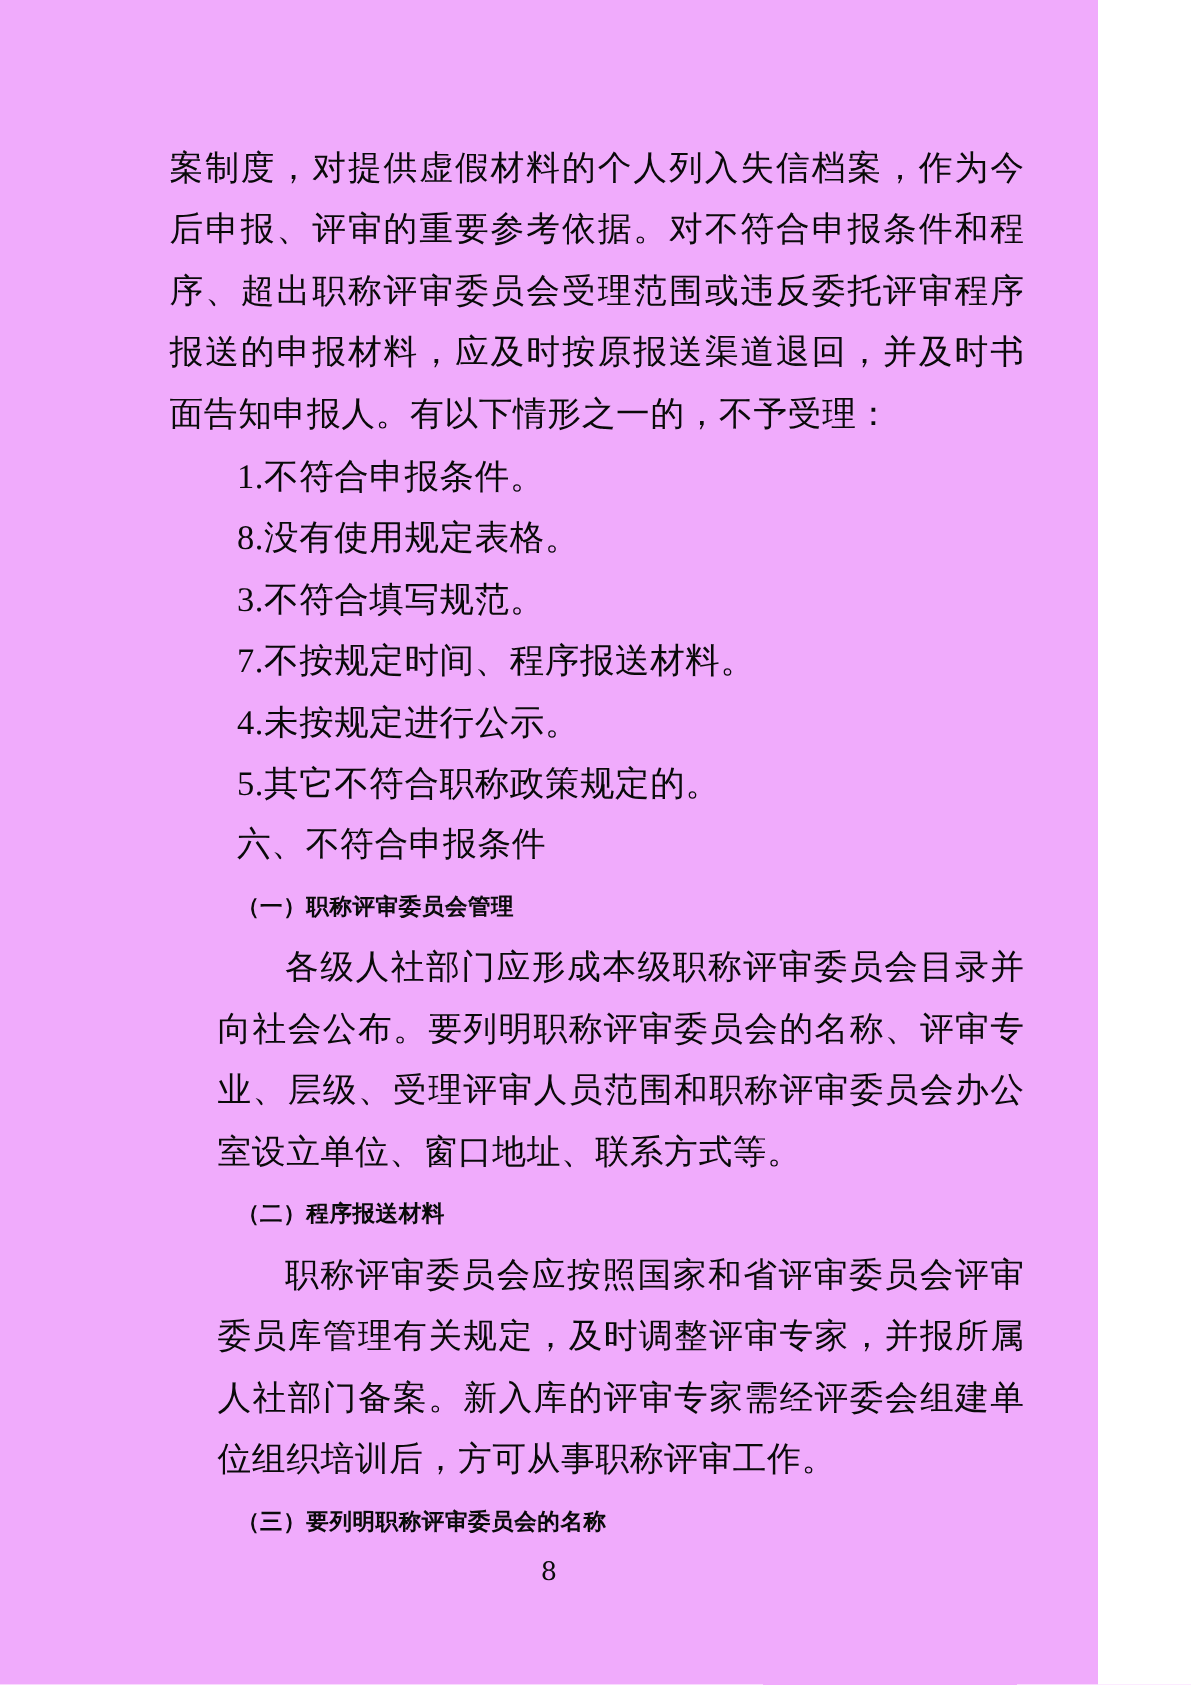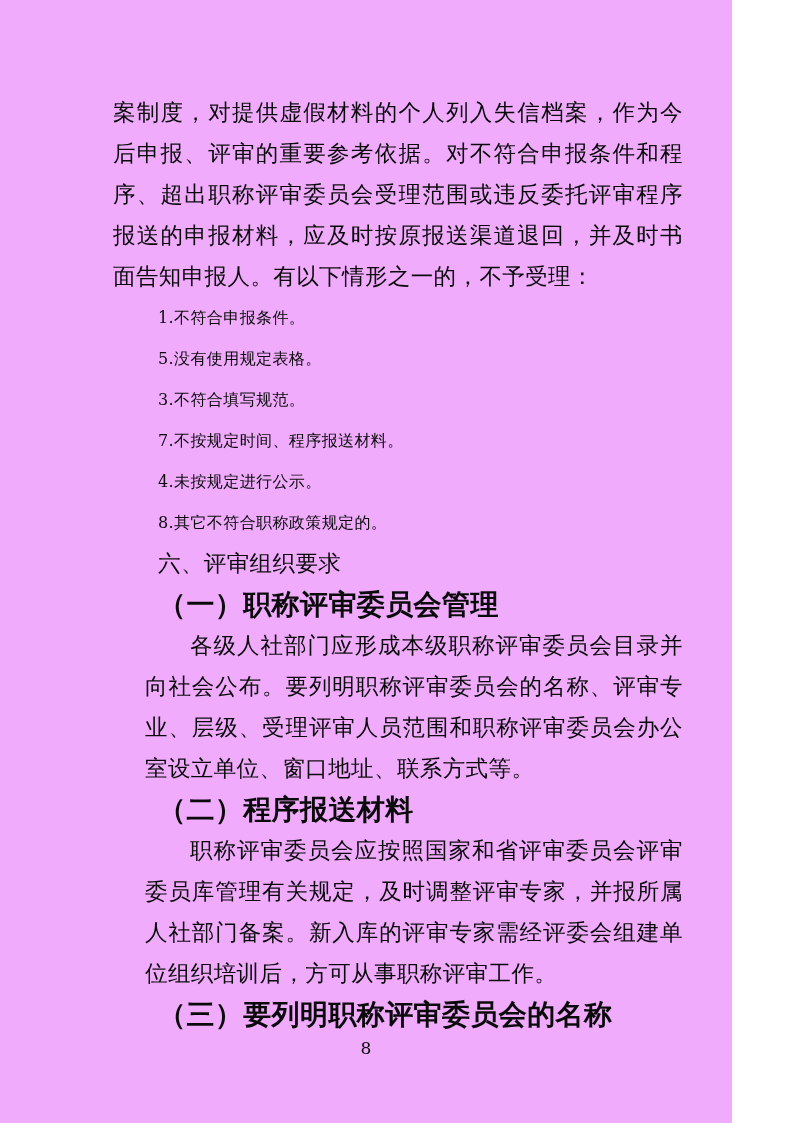--- a/index.html
+++ b/index.html
@@ -29,35 +29,36 @@
     letter-spacing: 0.4px;
     text-align: justify;
     text-justify: inter-ideograph;
     margin: 0;
   }
   .indent {
     text-indent: 45px;
     margin-left: 32px;
   }
   .list-item {
-    font-size: 16px;
+    font-size: 23px;
     line-height: 41px;
     letter-spacing: 0.4px;
     margin: 0;
     text-indent: 45px;
+    font-family: Liberation Serif, serif;
   }
   .heading {
     font-size: 22.5px;
     line-height: 41px;
     letter-spacing: 0.4px;
     margin: 0;
     text-indent: 45px;
   }
   .heading-bold {
-    font-size: 28px;
+    font-size: 15px;
     line-height: 41px;
     letter-spacing: 0.4px;
     margin: 0;
     text-indent: 45px;
     font-weight: bold;
     font-family: "DejaVu Sans", "Liberation Sans", sans-serif;
   }
   .page-number {
     position: absolute;
     left: 0;
@@ -71,27 +72,27 @@
 </style>
 </head>
 <body>
 
 <div class="page">
   <div class="content">
 
     <p class="para">案制度，对提供虚假材料的个人列入失信档案，作为今后申报、评审的重要参考依据。对不符合申报条件和程序、超出职称评审委员会受理范围或违反委托评审程序报送的申报材料，应及时按原报送渠道退回，并及时书面告知申报人。有以下情形之一的，不予受理：</p>
 
     <p class="list-item">1.不符合申报条件。</p>
-    <p class="list-item">5.没有使用规定表格。</p>
+    <p class="list-item">8.没有使用规定表格。</p>
     <p class="list-item">3.不符合填写规范。</p>
     <p class="list-item">7.不按规定时间、程序报送材料。</p>
     <p class="list-item">4.未按规定进行公示。</p>
-    <p class="list-item">8.其它不符合职称政策规定的。</p>
+    <p class="list-item">5.其它不符合职称政策规定的。</p>
 
-    <p class="heading">六、评审组织要求</p>
+    <p class="heading">六、不符合申报条件</p>
 
     <p class="heading-bold">（一）职称评审委员会管理</p>
     <p class="para indent">各级人社部门应形成本级职称评审委员会目录并向社会公布。要列明职称评审委员会的名称、评审专业、层级、受理评审人员范围和职称评审委员会办公室设立单位、窗口地址、联系方式等。</p>
 
     <p class="heading-bold">（二）程序报送材料</p>
     <p class="para indent">职称评审委员会应按照国家和省评审委员会评审委员库管理有关规定，及时调整评审专家，并报所属人社部门备案。新入库的评审专家需经评委会组建单位组织培训后，方可从事职称评审工作。</p>
 
     <p class="heading-bold">（三）要列明职称评审委员会的名称</p>
 
   </div>

